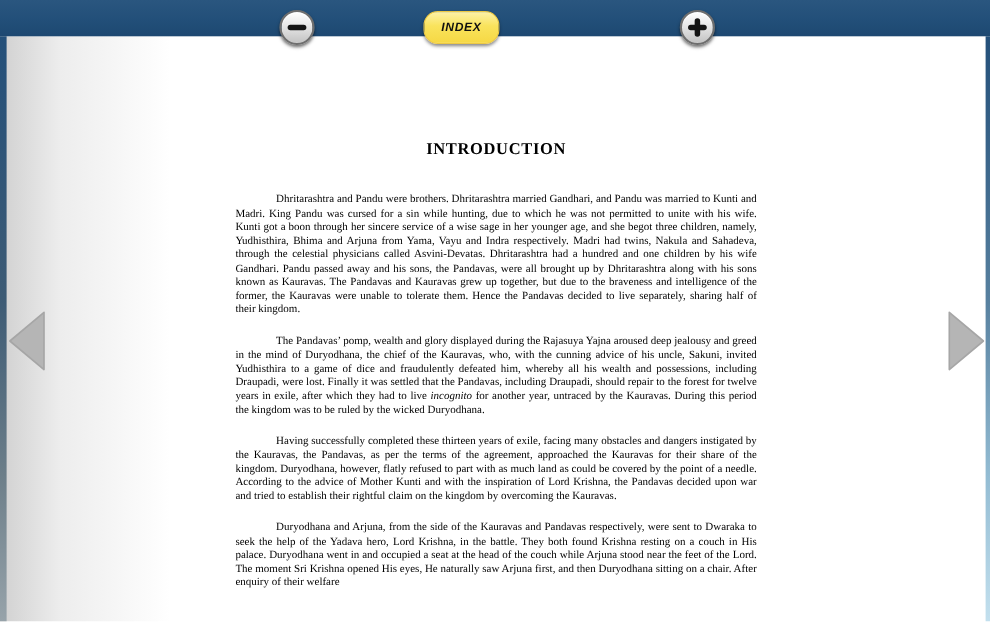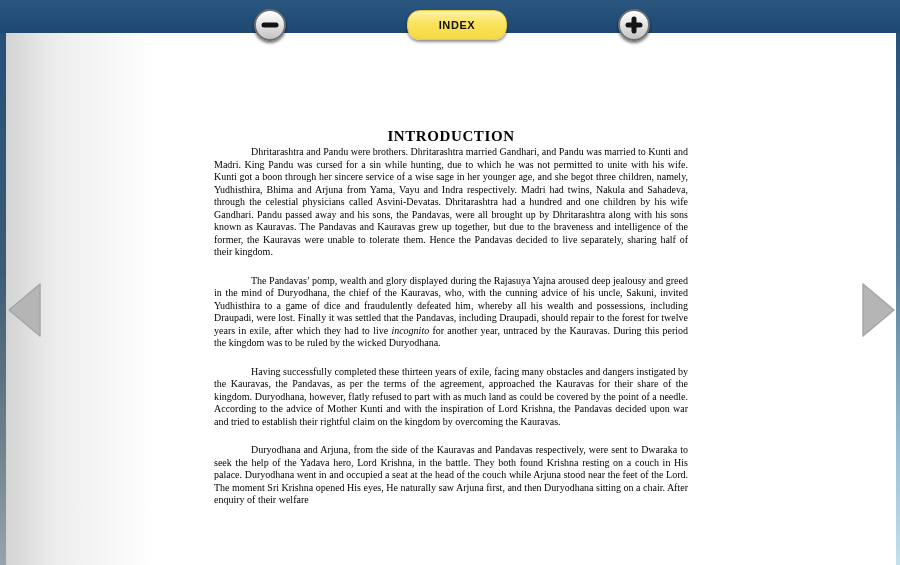--- a/index.html
+++ b/index.html
@@ -36,33 +36,34 @@
     width: 17px; height: 5px;
     background: #141414; border-radius: 2.5px;
   }
   .glyph-bar-v {
     position: absolute; left: 50%; top: 50%;
     transform: translate(-50%,-50%);
     width: 5px; height: 17px;
     background: #141414; border-radius: 2.5px;
   }
   .index-btn {
-    position: absolute; left: 407px; top: 10px;
-    width: 100px; height: 30px;
+    position: absolute; left: 385px; top: 10px;
+    width: 69px; height: 30px;
     border-radius: 13px;
     background: linear-gradient(180deg, #fdf2a7 0%, #f9e35c 45%, #f6d844 100%);
     border: 1px solid #ecc843;
     box-shadow: 0 2px 3px rgba(0,0,0,0.45);
     box-sizing: border-box;
     display: flex; align-items: center; justify-content: center;
     font-family: "Liberation Sans", sans-serif;
     font-size: 11px; font-weight: bold; color: #111111;
     letter-spacing: 0.6px;
     cursor: pointer;
     z-index: 10;
+    font-style: italic;
   }
 
   
   .page-area {
     position: absolute; top: 33px; left: 0;
     width: 900px; height: 532px;
     background: linear-gradient(to right, #d0d0d0 0px, #ededed 55px, #ffffff 155px);
   }
   .edge-left {
     position: absolute; left: 0; top: 33px;
@@ -76,21 +77,21 @@
   }
 
   .doc {
     position: absolute; top: 33px; left: 214px;
     width: 474px; height: 532px;
     overflow: hidden;
     color: #000000;
   }
   .doc-title {
     margin-top: 62px;
-    margin-bottom: 1px;
+    margin-bottom: 31px;
     text-align: center;
     font-weight: bold;
     font-size: 15px;
     letter-spacing: 0.6px;
   }
   .doc p {
     margin: 0 0 16px 0;
     font-size: 10px;
     line-height: 12.5px;
     text-align: justify;

